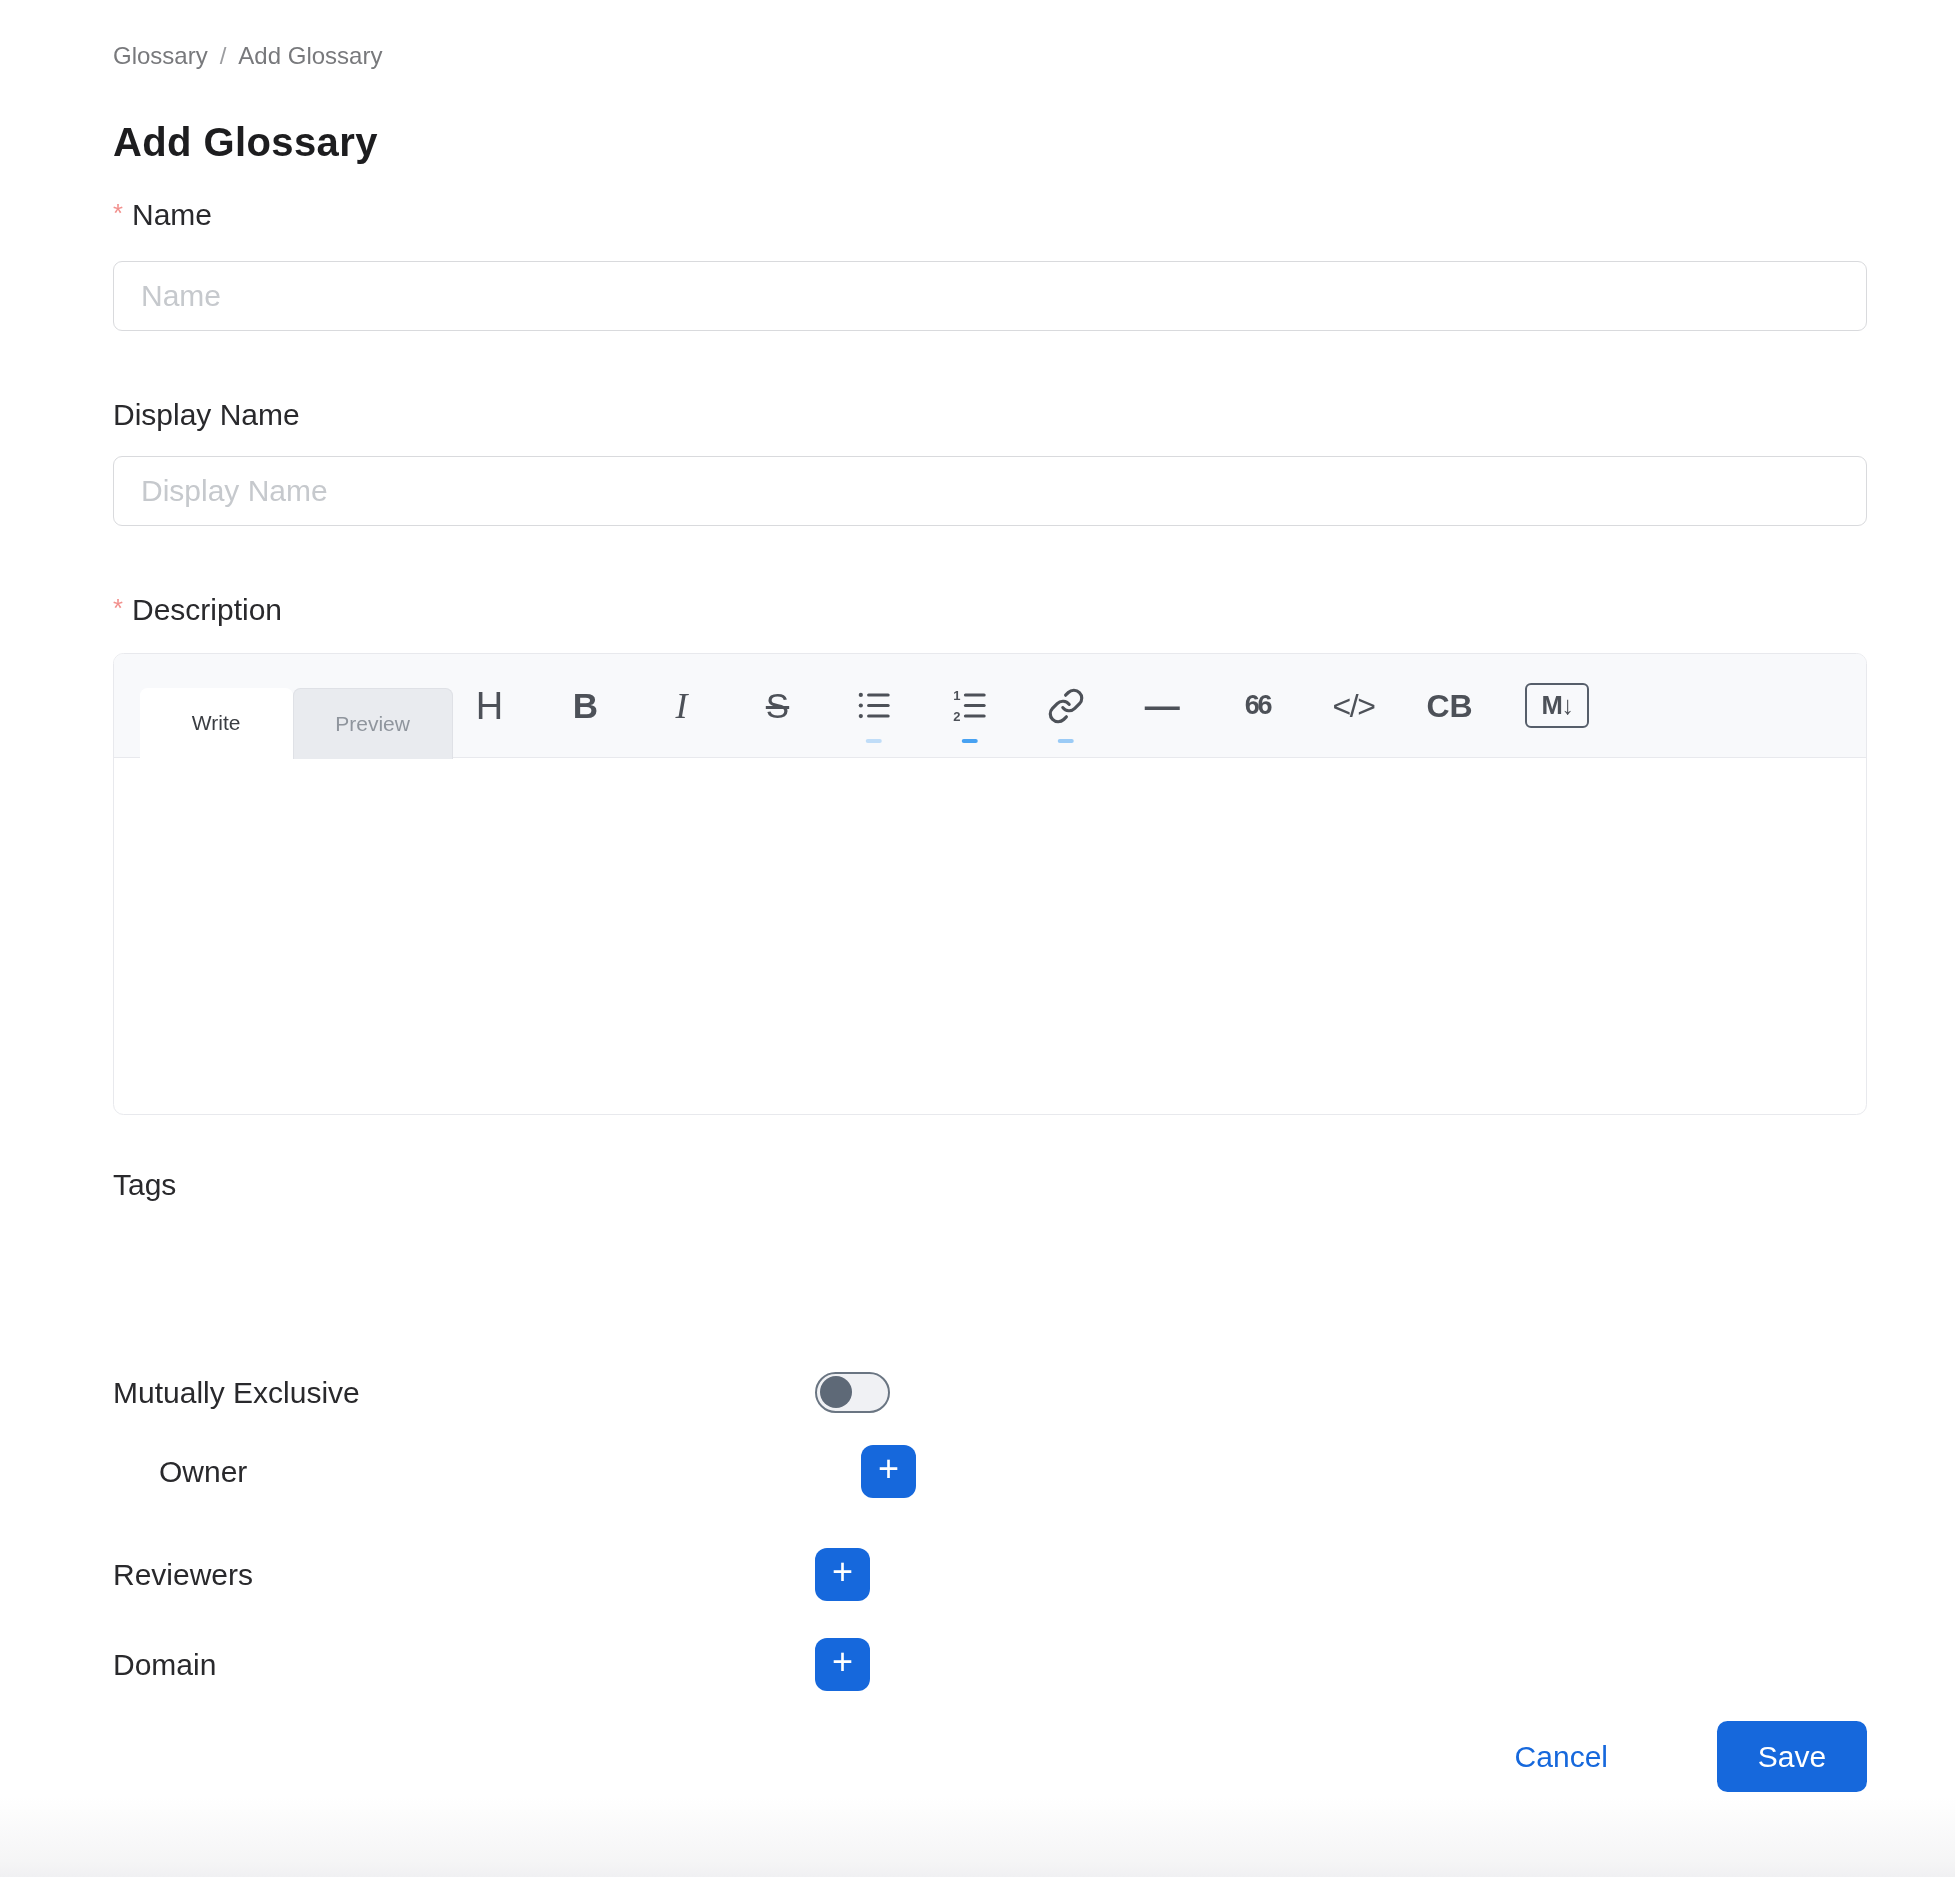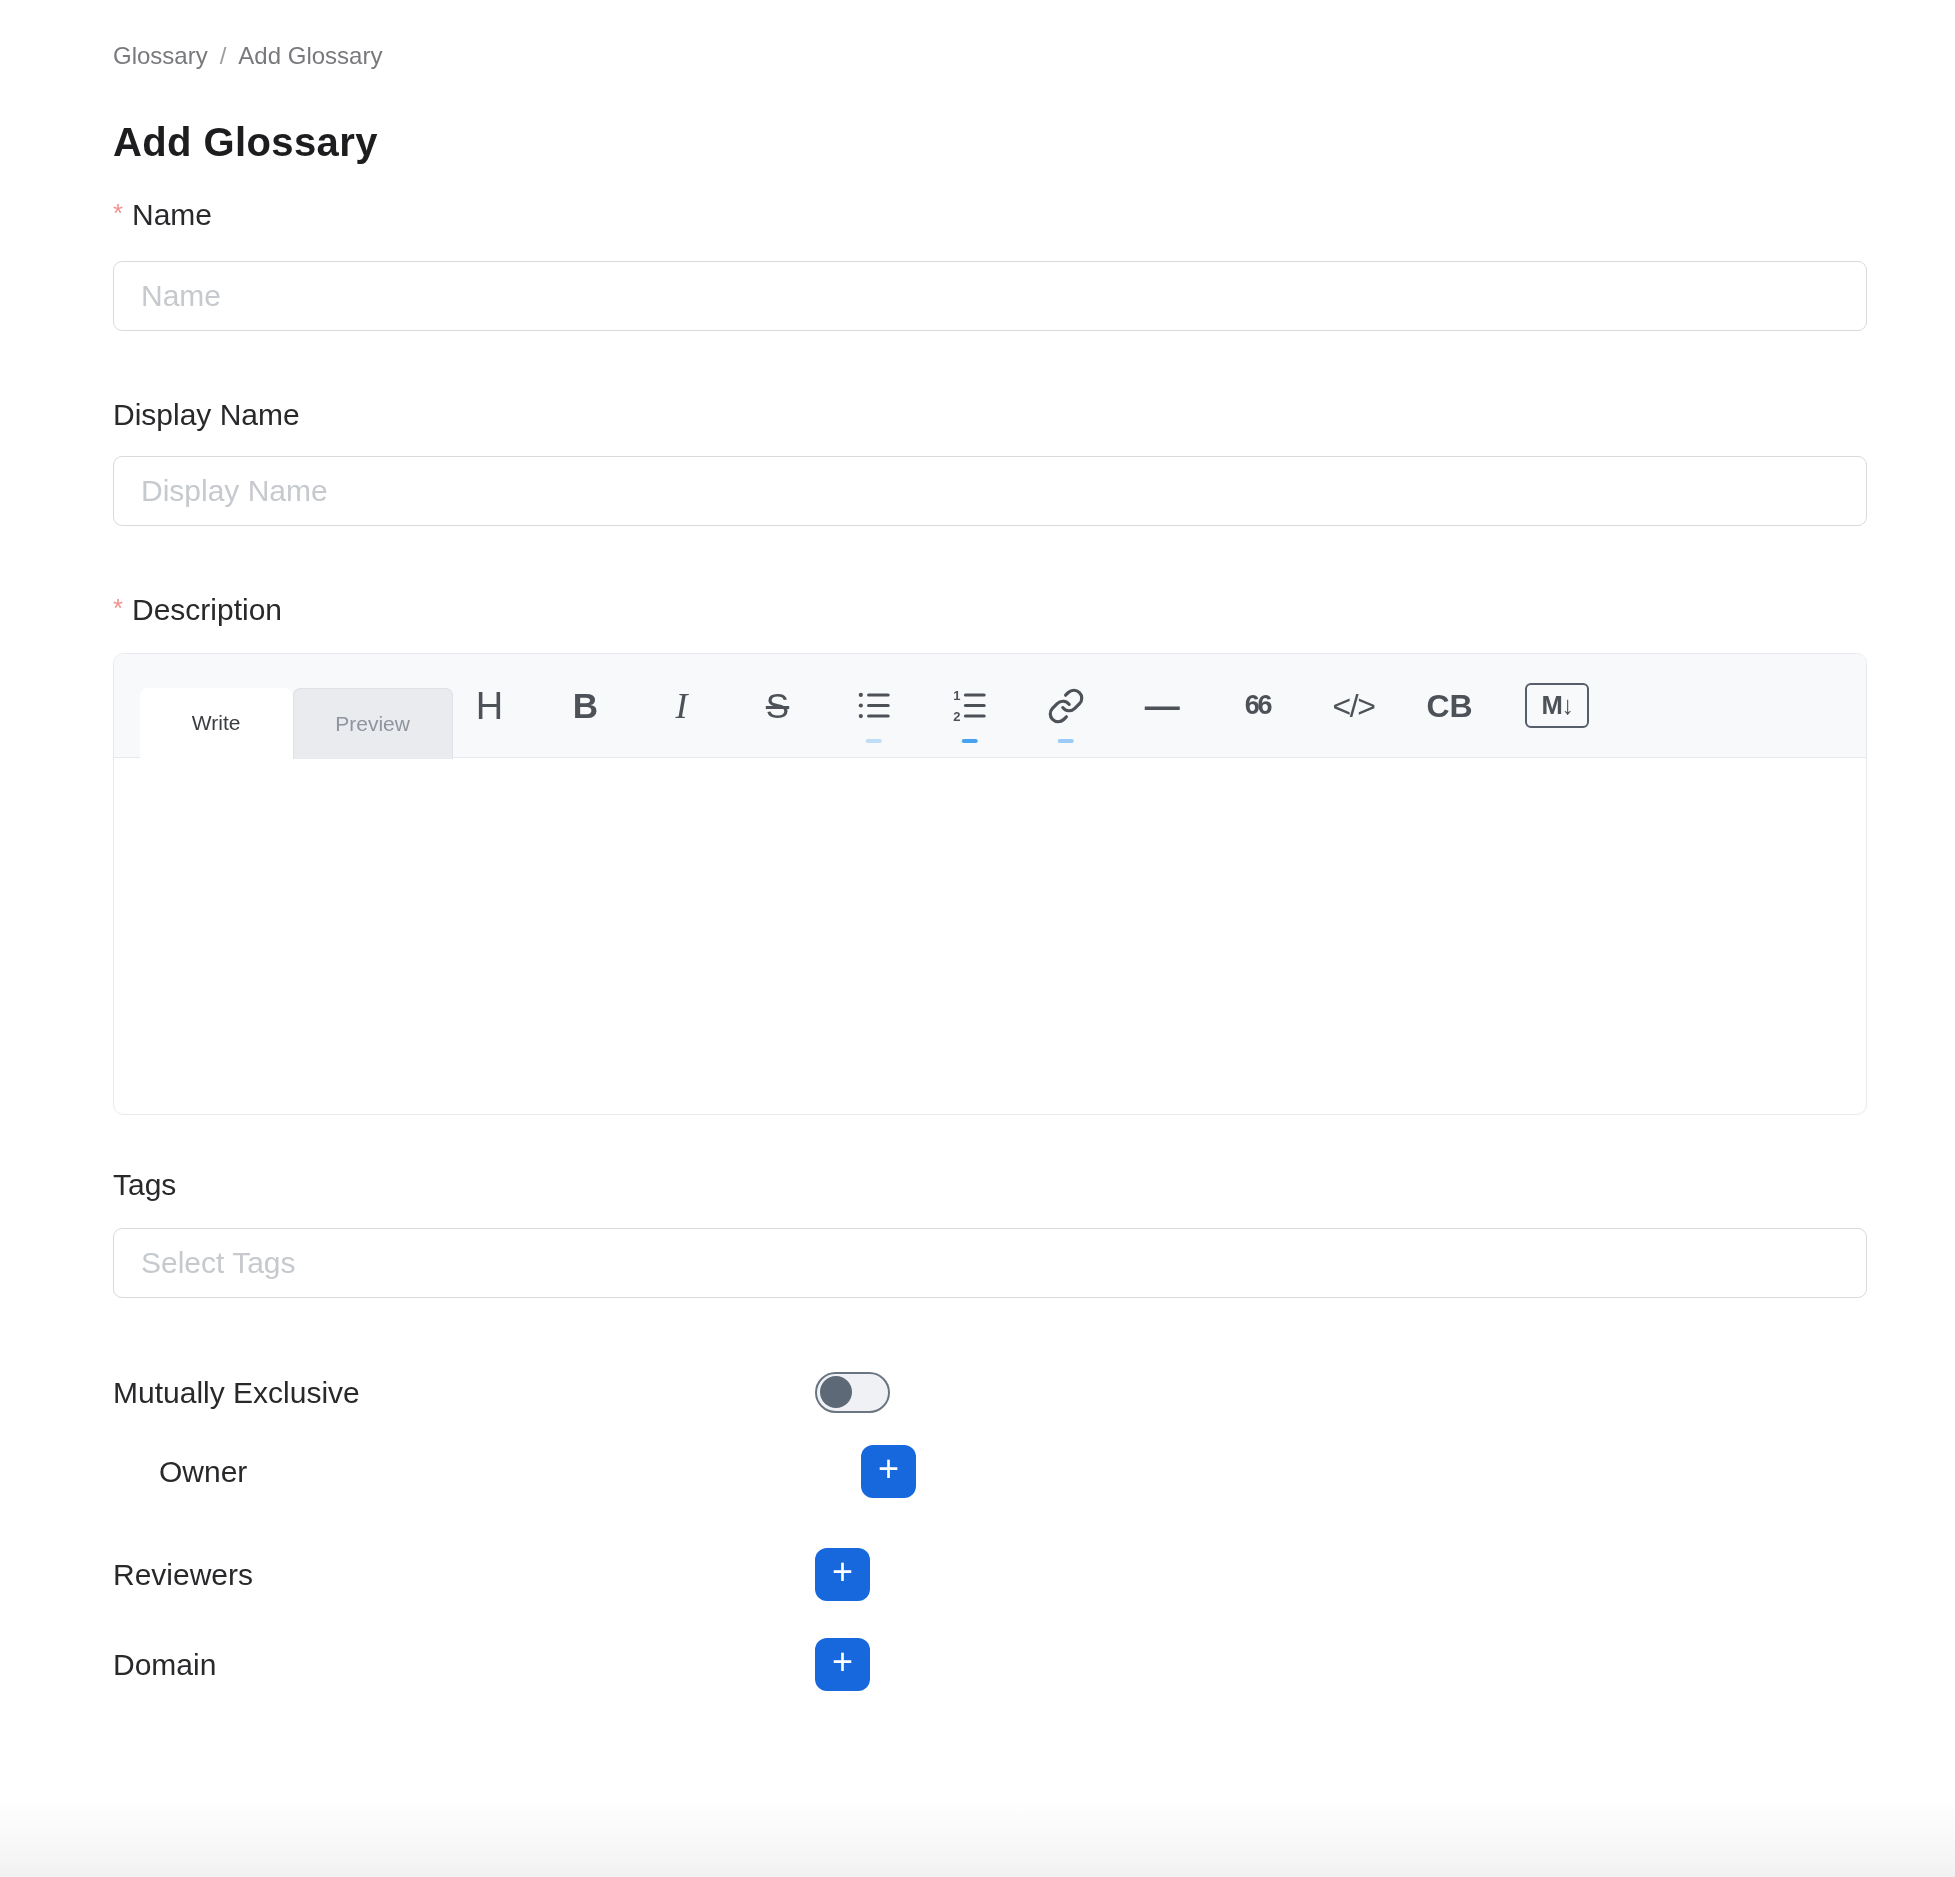--- a/index.html
+++ b/index.html
@@ -162,21 +162,20 @@
         <div class="tb-btn" style="width:68px;">
           <span class="glyph gMD">M↓</span>
         </div>
       </div>
     </div>
   </div>
 
   <div class="field-label" style="top:1167px;text-align:center;">
     <span>Tags</span>
   </div>
-  <input class="text-input" style="top: 1228px;" type="text" placeholder="Select Tags">
 
   <div class="form-row" style="top:1372px;height:41px;">
     <span class="row-label">Mutually Exclusive</span>
     <span class="switch">
       <span class="knob"></span>
     </span>
   </div>
 
   <div class="form-row" style="top:1445px;height:53px;margin-left:46px;">
     <span class="row-label">Owner</span>
@@ -192,16 +191,20 @@
     </button>
   </div>
 
   <div class="form-row" style="top:1638px;height:53px;">
     <span class="row-label">Domain</span>
     <button class="plus-btn">
       <span>+</span>
     </button>
   </div>
 
+  <div class="actions">
+    <span class="cancel-link">Cancel</span>
+    <button class="save-btn">Save</button>
+  </div>
 
   <div class="bottom-fade"></div>
 </div>
 
 
 </body></html>

